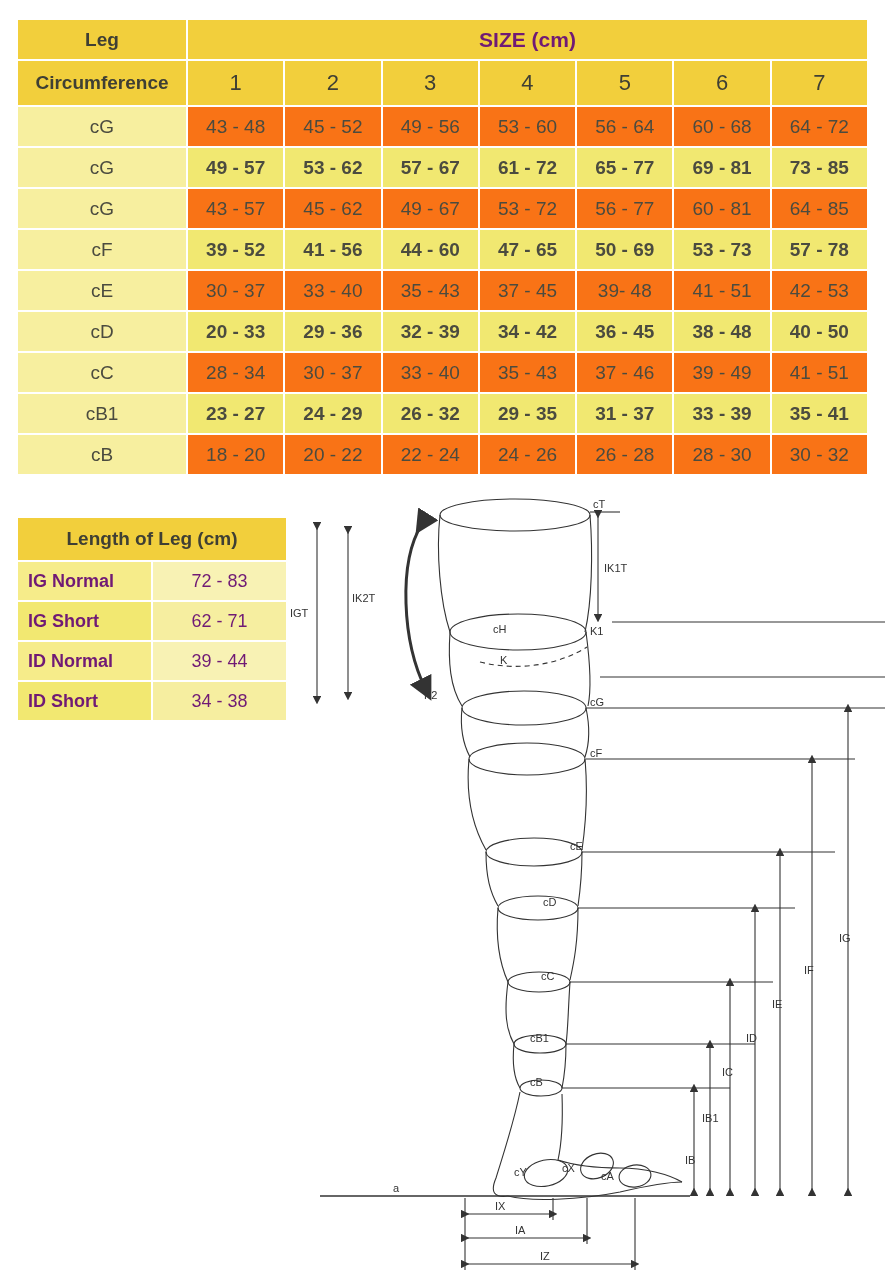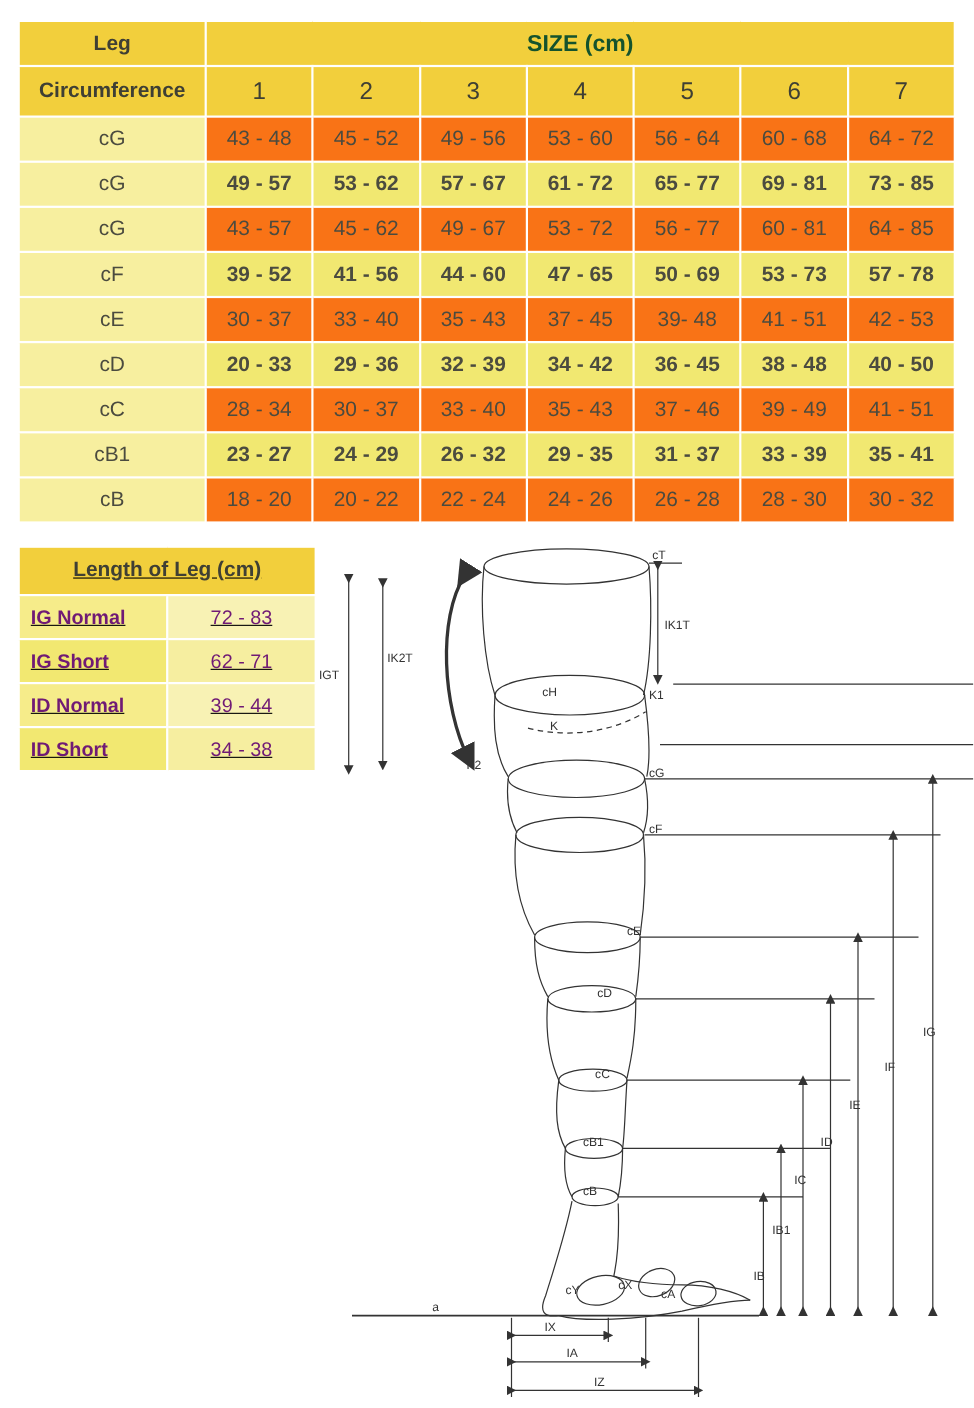--- a/index.html
+++ b/index.html
@@ -42,21 +42,21 @@
     background: #f2cf3c;
     font-weight: bold;
     font-size: 19px;
     color: #3f3f34;
     width: 168px;
   }
   .size-table .hdr-size {
     background: #f2cf3c;
     font-weight: bold;
     font-size: 21px;
-    color: #14532d;
+    color: #701a75;
   }
   .size-table .hdr-num {
     background: #f2cf3c;
     font-weight: normal;
     font-size: 22px;
     color: #3f3f34;
     height: 44px;
   }
   .size-table .rowlabel {
     background: #f7ef9f;
@@ -64,25 +64,24 @@
     color: #4b4b3f;
   }
   .size-table .cell-a { background: #f4ec88; font-weight: bold; }
   .size-table .cell-b { background: #f97316; }
   .size-table tr.alt .cell-a { background: #f1e871; }
 
   
   .length-table {
     position: absolute;
     left: 16px;
-    top: 496px;
+    top: 516px;
     width: 272px;
     border-collapse: collapse;
     table-layout: fixed;
-    text-decoration: underline;
   }
   .length-table td {
     border: 2px solid #ffffff;
     height: 38px;
     padding: 0 10px;
     font-size: 18px;
     color: #701a75;
   }
   .length-table .lt-head {
     background: #f2cf3c;

